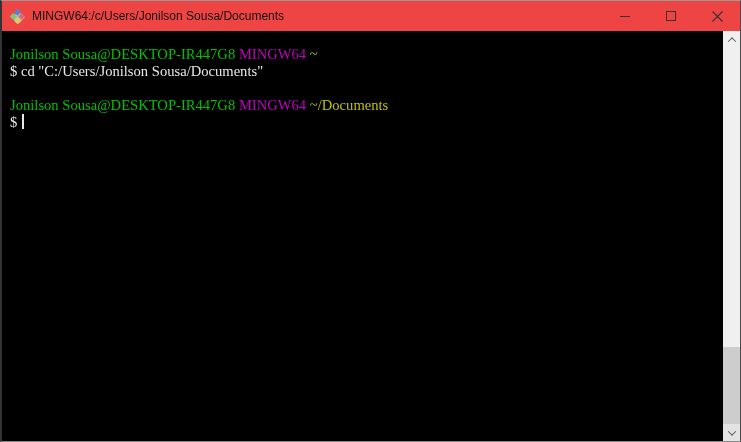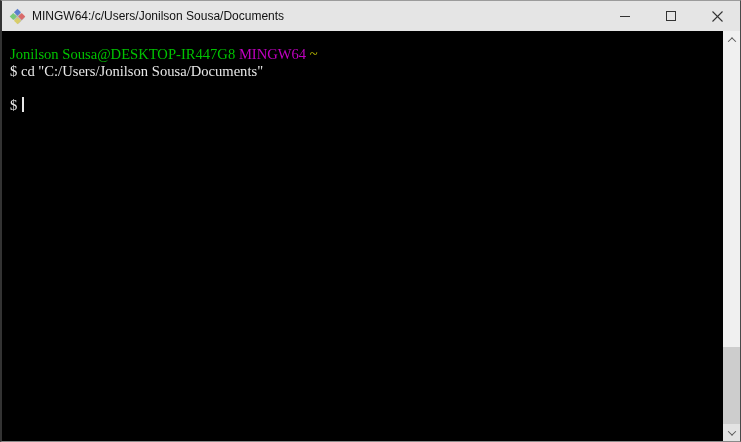--- a/index.html
+++ b/index.html
@@ -9,21 +9,21 @@
     border-top:1px solid #9b9b9b;
     border-left:2px solid #333333;
     border-right:1px solid #4a4a4a;
     border-bottom:1px solid #8a8a8a;
     background:#000;
     overflow:hidden;
   }
   
   .titlebar {
     position:absolute; top:0; left:0; right:0; height:30px;
-    background:#e5e5e5; display:flex; align-items:center;
+    background:#ef4444; display:flex; align-items:center;
   }
   .app-icon { position:relative; width:16px; height:16px; margin-left:7px; flex:0 0 auto; }
   .icon-shadow { position:absolute; left:4.5px; top:4.5px; width:9px; height:9px; transform:rotate(45deg); background:#bdbdbd; }
   .icon-grid {
     position:absolute; left:2.5px; top:2.5px; width:11px; height:11px;
     transform:rotate(45deg); display:grid;
     grid-template-columns:1fr 1fr; grid-template-rows:1fr 1fr; gap:1px;
   }
   .icon-grid i { display:block; }
   .cell-blue   { background:#5b7fce; }
@@ -107,20 +107,21 @@
         </svg>
       </button>
     </div>
   </div>
 
   <div class="terminal" style="background: rgb(0, 0, 0);">
     <div>
         <div class="term-line"><span style="color: rgb(0, 194, 0);">Jonilson Sousa@DESKTOP-IR447G8</span><span style="color: rgb(232, 232, 232);"> </span><span style="color: rgb(192, 0, 192);">MINGW64</span><span style="color: rgb(232, 232, 232);"> </span><span style="color: rgb(192, 192, 0);">~</span></div>
         <div class="term-line"><span style="color: rgb(232, 232, 232);">$ cd "C:/Users/Jonilson Sousa/Documents"</span></div>
         <div class="term-line"></div>
+        <div class="term-line"><span style="color: rgb(0, 194, 0);">Jonilson Sousa@DESKTOP-IR447G8</span><span style="color: rgb(232, 232, 232);"> </span><span style="color: rgb(192, 0, 192);">MINGW64</span><span style="color: rgb(232, 232, 232);"> </span><span style="color: rgb(192, 192, 0);">~/Documents</span></div>
         <div class="term-line"><span style="color: rgb(232, 232, 232);">$ </span><span class="cursor" style="background: rgb(232, 232, 232);"></span></div>
       </div>
   </div>
 
   <div class="scrollbar" style="background: rgb(240, 240, 240);">
     <div class="sb-btn up">
       <span class="chev up"></span>
     </div>
     <div class="sb-thumb" style="background: rgb(205, 205, 205);"></div>
     <div class="sb-btn down">

